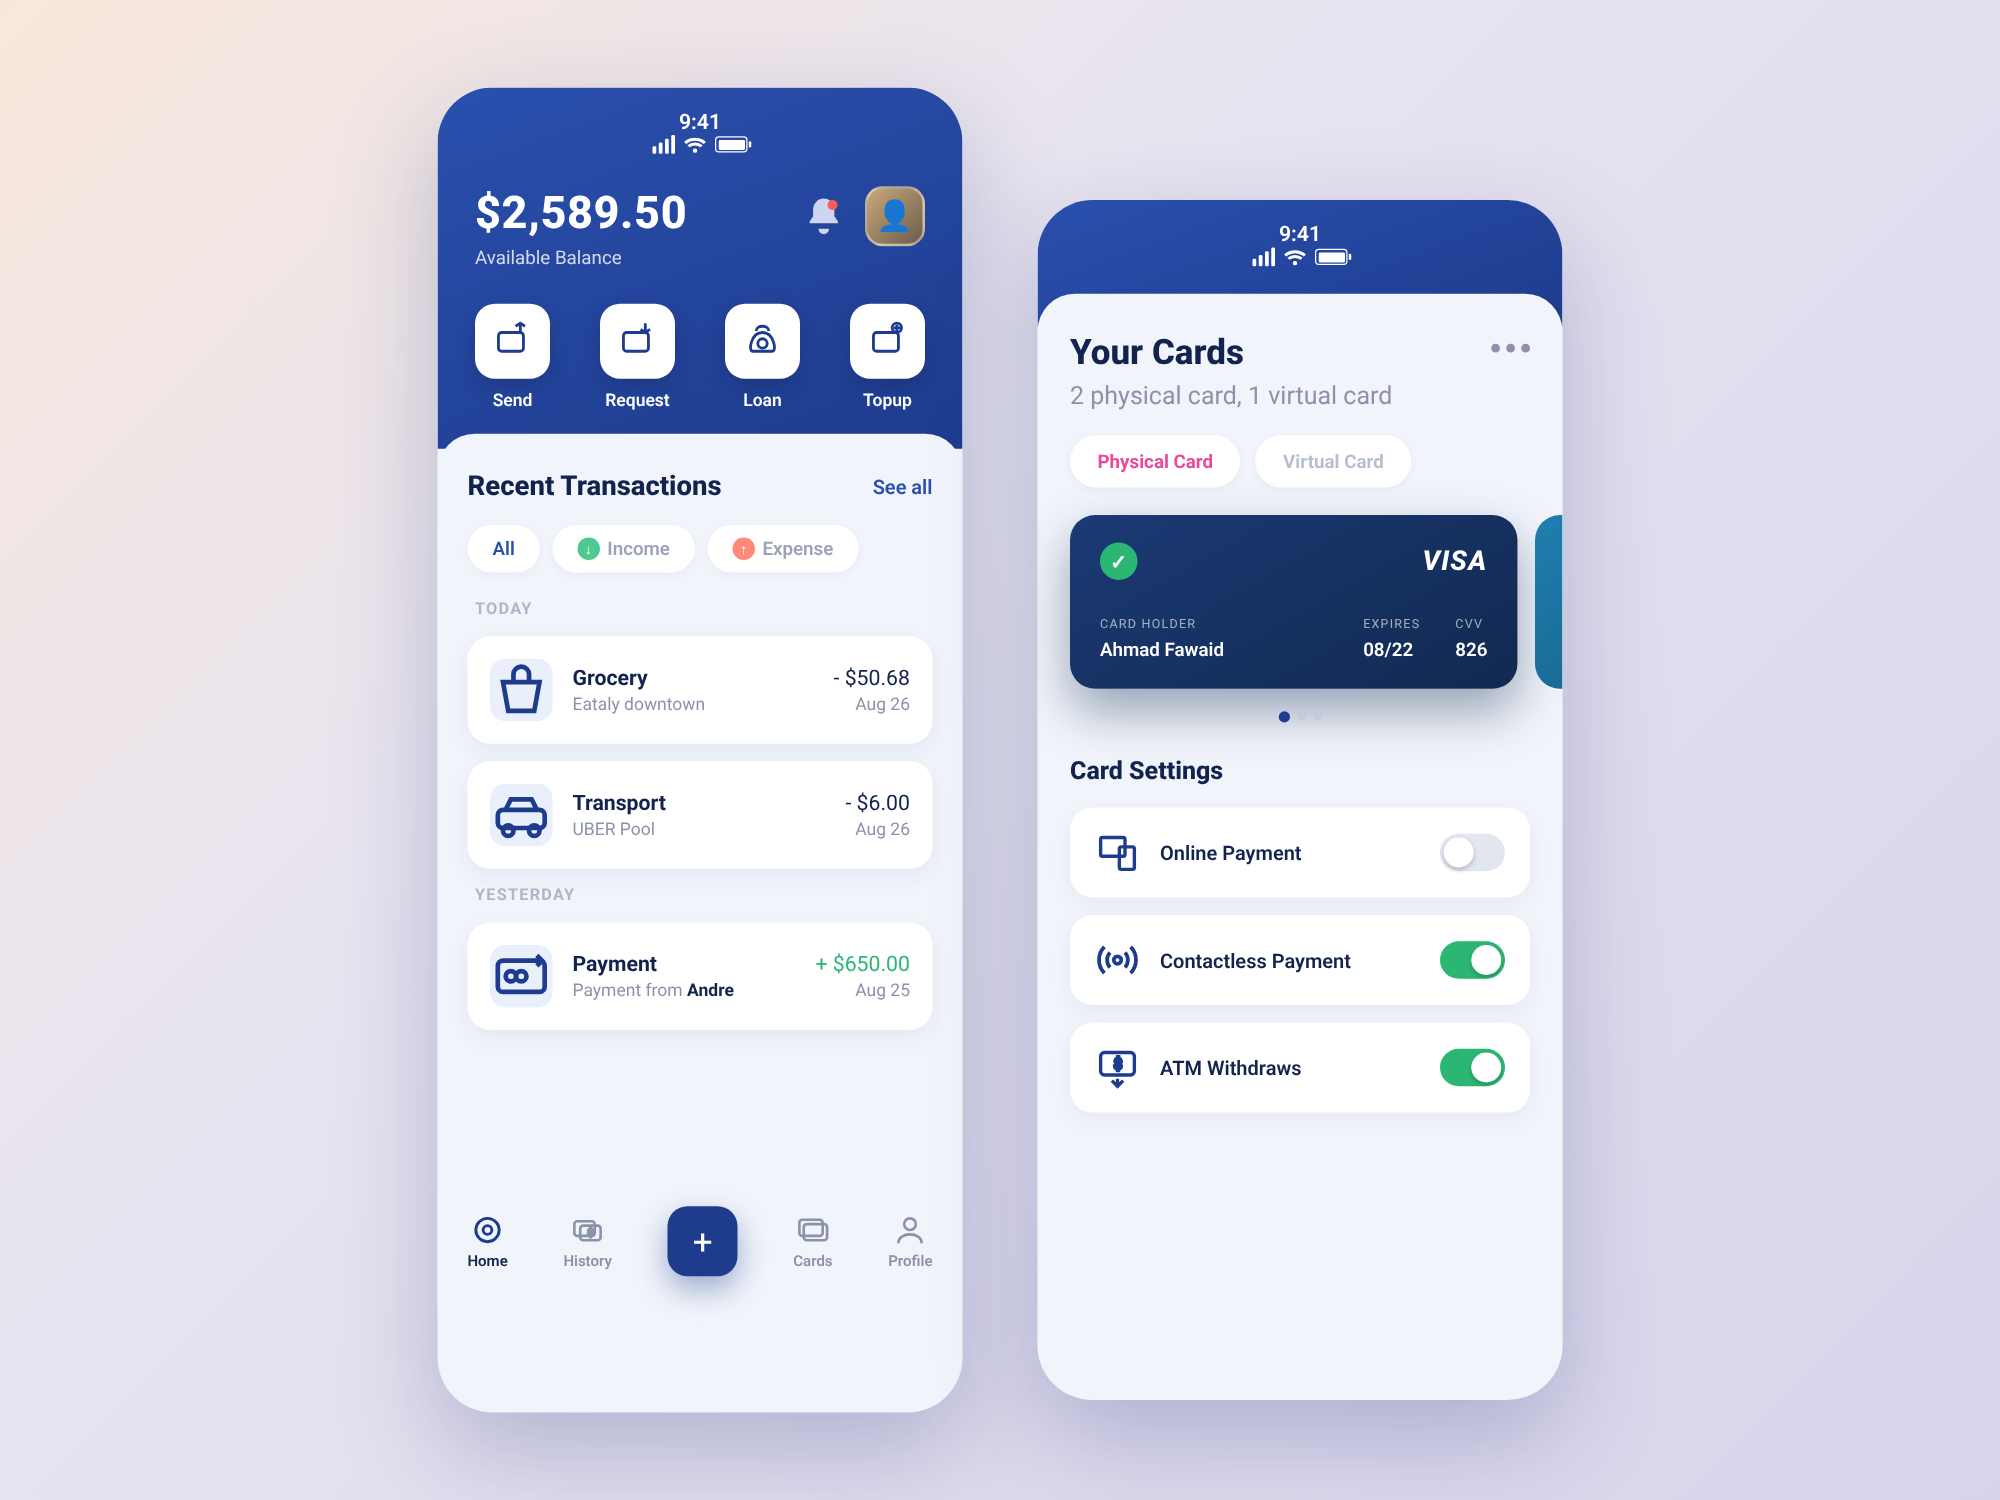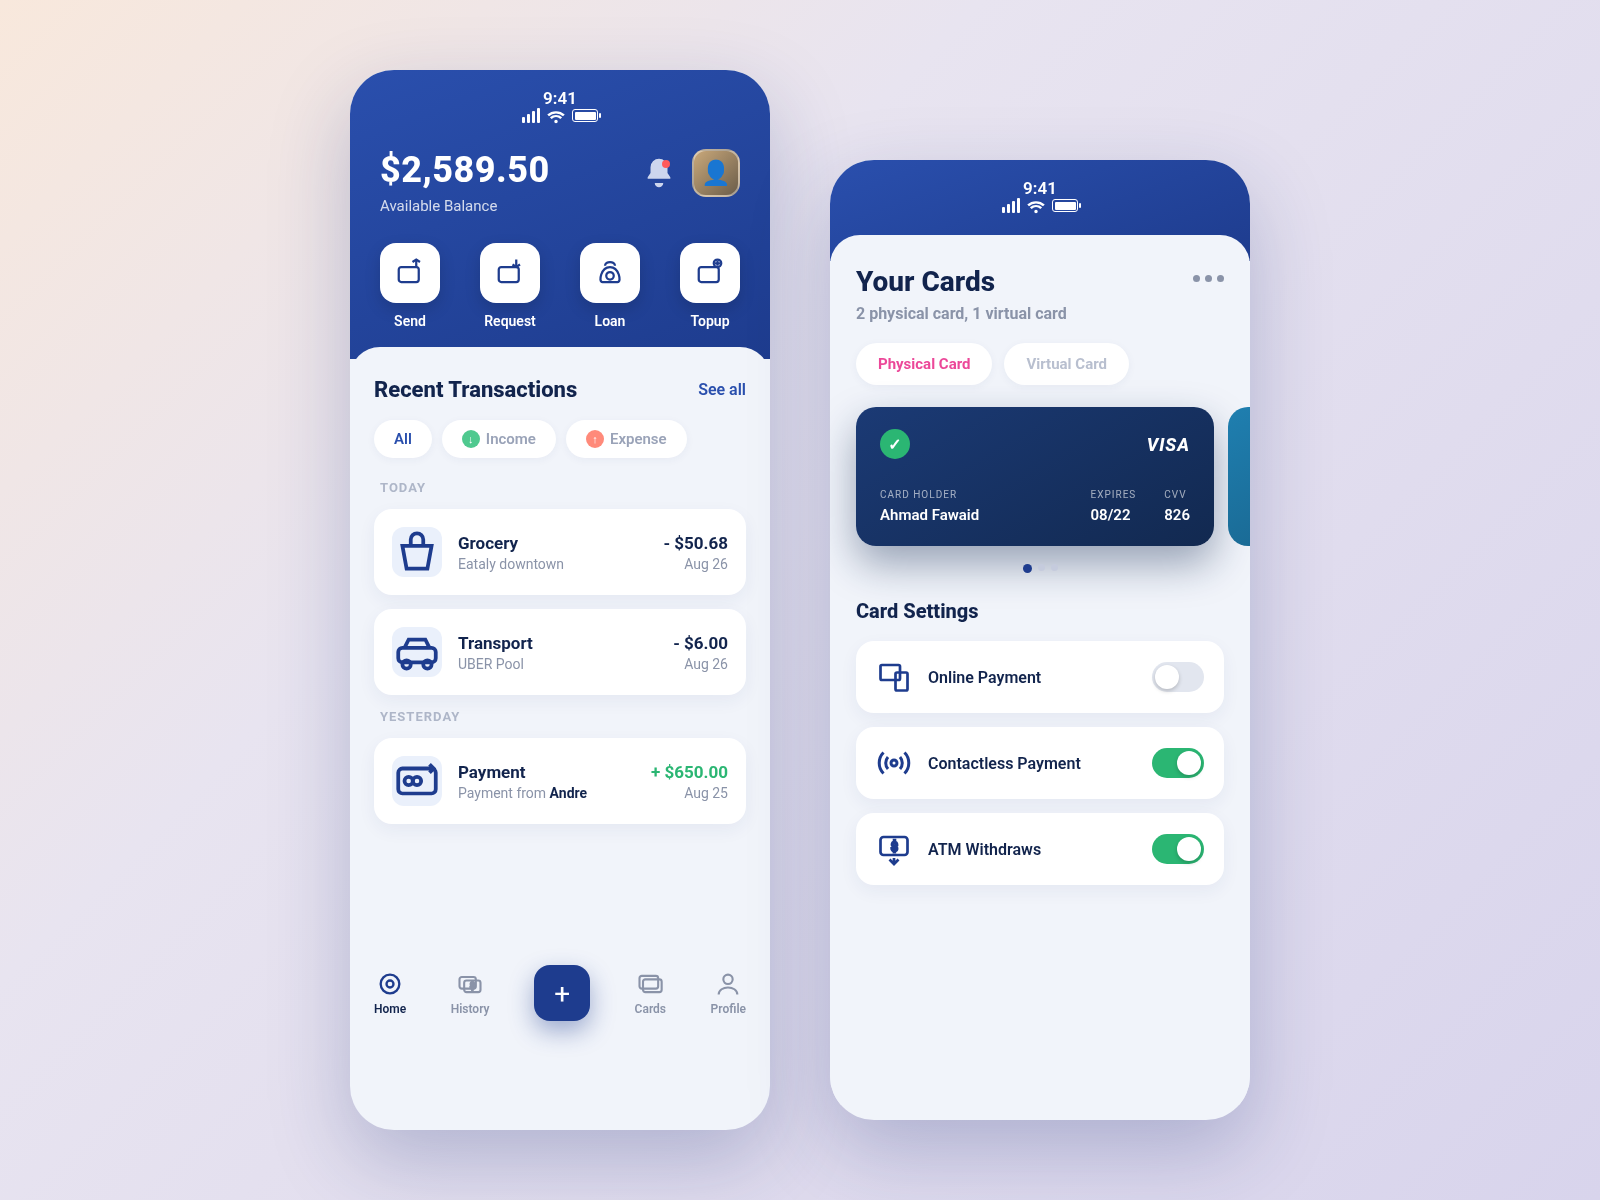--- a/index.html
+++ b/index.html
@@ -60,48 +60,48 @@
 .dot-expense{background:#ff8a7a;}
 
 .group-label { font-size:13px; font-weight:700; letter-spacing:1px; color:#aeb6c8; margin:6px 6px 14px; }
 .tx { background:#fff; border-radius:18px; padding:18px; display:flex; align-items:center; gap:16px; margin-bottom:14px; box-shadow:0 6px 18px rgba(30,50,120,.06); }
 .tx .icn { width:50px;height:50px;background:#eaf0fb;border-radius:12px;display:flex;align-items:center;justify-content:center;color:#1e3c8e; }
 .tx .mid { flex:1; }
 .tx .title { font-size:17px; font-weight:700; color:#12244d; }
 .tx .sub { font-size:14px; color:#8a93a8; margin-top:3px; }
 .tx .sub b{color:#12244d;font-weight:700;}
 .tx .rt { text-align:right; }
-.tx .amt2 { font-size:17px; font-weight:700; color:#12244d; }
+.tx .amt2 { font-size:17px; font-weight:400; color:#12244d; }
 .tx .amt2.pos { color:#2bb673; }
 .tx .date { font-size:14px; color:#8a93a8; margin-top:3px; }
 
 .tabbar { position:absolute; bottom:0; left:0; right:0; background:#f1f4fa; padding:14px 24px 26px; display:flex; justify-content:space-between; align-items:center; }
 .tab { display:flex;flex-direction:column;align-items:center;gap:4px;color:#8a93a8;font-size:12px;font-weight:600; }
 .tab.active{color:#12244d;}
 .tab .ic{width:28px;height:28px;display:flex;align-items:center;justify-content:center;}
 .fab { width:56px;height:56px;background:#1e3c8e;border-radius:16px;display:flex;align-items:center;justify-content:center;color:#fff;font-size:28px;box-shadow:0 10px 24px rgba(30,60,142,.4); }
 
 
 .header-b { background:linear-gradient(160deg,#2a4fad,#1e3c8e); padding-bottom:40px; }
 .content-b { background:#f1f4fa; border-radius:30px 30px 0 0; margin-top:-26px; padding:30px 26px 0; height:calc(100% - 90px); }
 .cards-head { display:flex; justify-content:space-between; align-items:flex-start; }
 .more { display:flex; gap:5px; padding-top:10px;}
 .more i{width:7px;height:7px;background:#8a93a8;border-radius:50%;}
-.subtitle { color:#8a93a8; font-size:16px; margin-top:6px;font-weight:bold; }
+.subtitle { color:#8a93a8; font-size:20px; margin-top:6px; }
 
 .pill-row { display:flex; gap:12px; margin:20px 0 22px; }
 .pill { padding:12px 22px; border-radius:24px; background:#fff; font-size:15px; font-weight:700; color:#b8bfcf; box-shadow:0 2px 8px rgba(30,50,120,.05);}
 .pill.active{color:#ec4899;}
 
 .card-row{display:flex;gap:14px;align-items:stretch;}
 .card { flex:1; background:linear-gradient(150deg,#1b3a75,#122950); border-radius:20px; padding:22px 24px; color:#fff; box-shadow:0 18px 40px rgba(18,41,80,.4); }
 .card-peek{width:22px;background:linear-gradient(150deg,#1f7fb0,#1a6b96);border-radius:20px 0 0 20px;margin-right:-26px;}
 .card-top{display:flex;justify-content:space-between;align-items:center;margin-bottom:30px;}
 .check{width:30px;height:30px;background:#2bb673;border-radius:50%;display:flex;align-items:center;justify-content:center;color:#fff;font-size:16px;font-weight:900;}
-.visa{font-size:18px;font-weight:800;font-style:italic;letter-spacing:1px;text-align:right;}
+.visa{font-size:22px;font-weight:800;font-style:italic;letter-spacing:1px;text-align:right;}
 .card-num{font-size:19px;letter-spacing:2px;font-weight:600;margin-bottom:26px;}
 .card-num .last{font-size:24px;letter-spacing:3px;margin-left:6px;}
 .card-meta{display:flex;gap:28px;}
 .card-meta .m .k{font-size:10px;letter-spacing:1px;opacity:.6;margin-bottom:6px;}
 .card-meta .m .v{font-size:15px;font-weight:600;}
 
 .dots{display:flex;gap:6px;justify-content:center;margin:18px 0 26px;}
 .dots i{width:7px;height:7px;background:#c5cbdd;border-radius:50%;}
 .dots i.on{background:#1e3c8e;width:9px;height:9px;}
 

